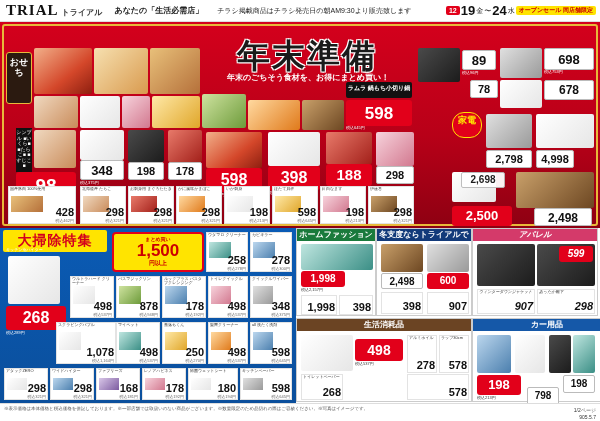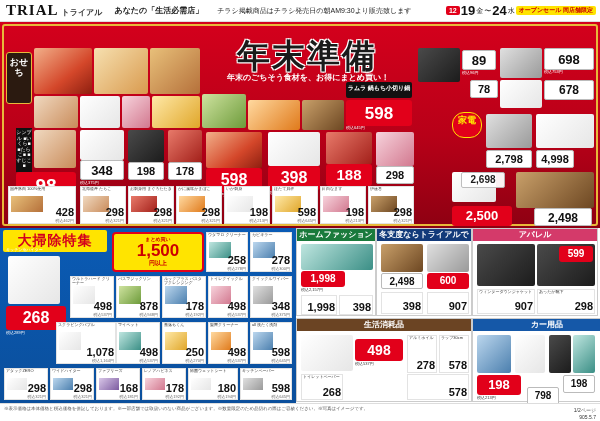--- a/index.html
+++ b/index.html
@@ -520,21 +520,21 @@
       <span>600</span>
     </div>
     <div class="cell" style="left:4px;top:63px;width:42px;height:22px;">
       <div class="pr" style="bottom:1px;">398</div>
     </div>
     <div class="cell" style="left:50px;top:63px;width:42px;height:22px;">
       <div class="pr" style="bottom:1px;">907</div>
     </div>
   </div>
 
-  <div class="panel" style="left:472px;top:228px;width:126px;height:88px;">
+  <div class="panel" style="left:472px;top:228px;width:126px;height:88px;font-style:italic;">
     <div class="panel-hd hd-pink">アパレル</div>
     <div class="photo ph-dark" style="left:4px;top:15px;width:58px;height:42px;"></div>
     <div class="photo ph-dark" style="left:64px;top:15px;width:58px;height:42px;"></div>
     <div class="pb-red" style="left:86px;top:17px;width:34px;height:16px;font-size:10px;padding-top:3px;">
       <span>599</span>
     </div>
     <div class="cell" style="left:4px;top:60px;width:58px;height:25px;">
       <div class="nm">ウィンターダウンジャケット</div>
       <div class="pr" style="bottom:1px;">907</div>
     </div>

